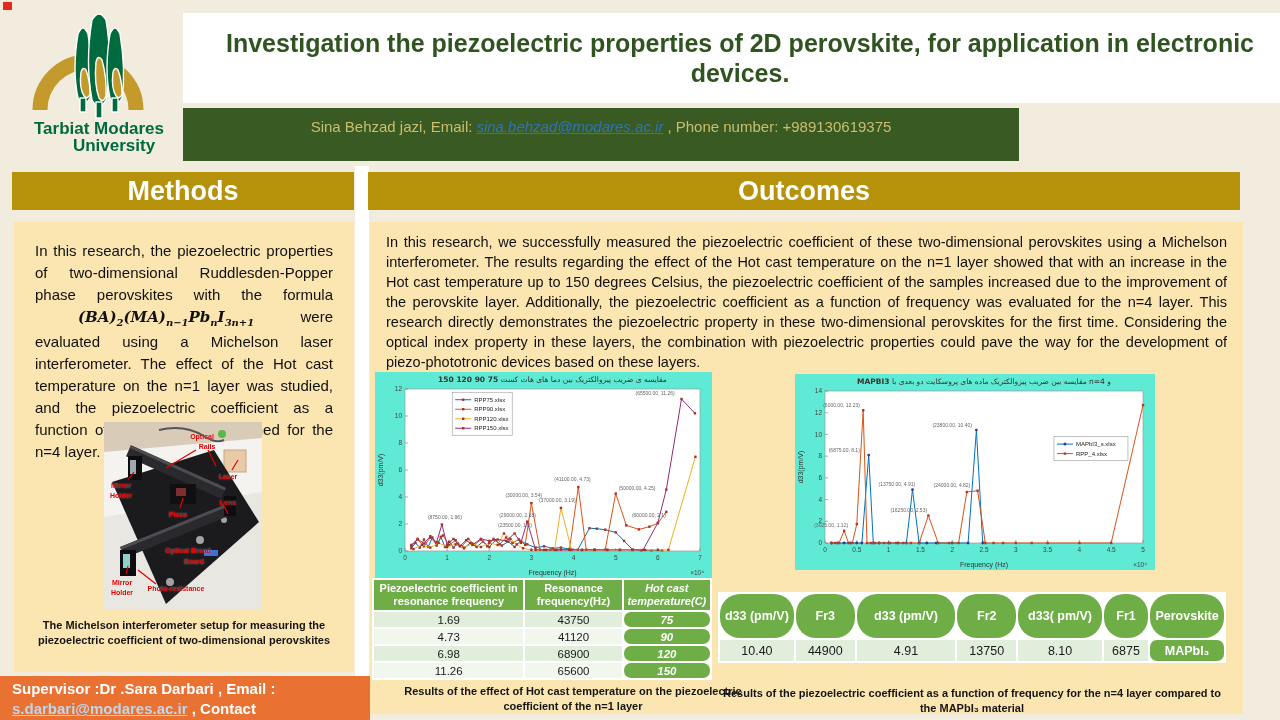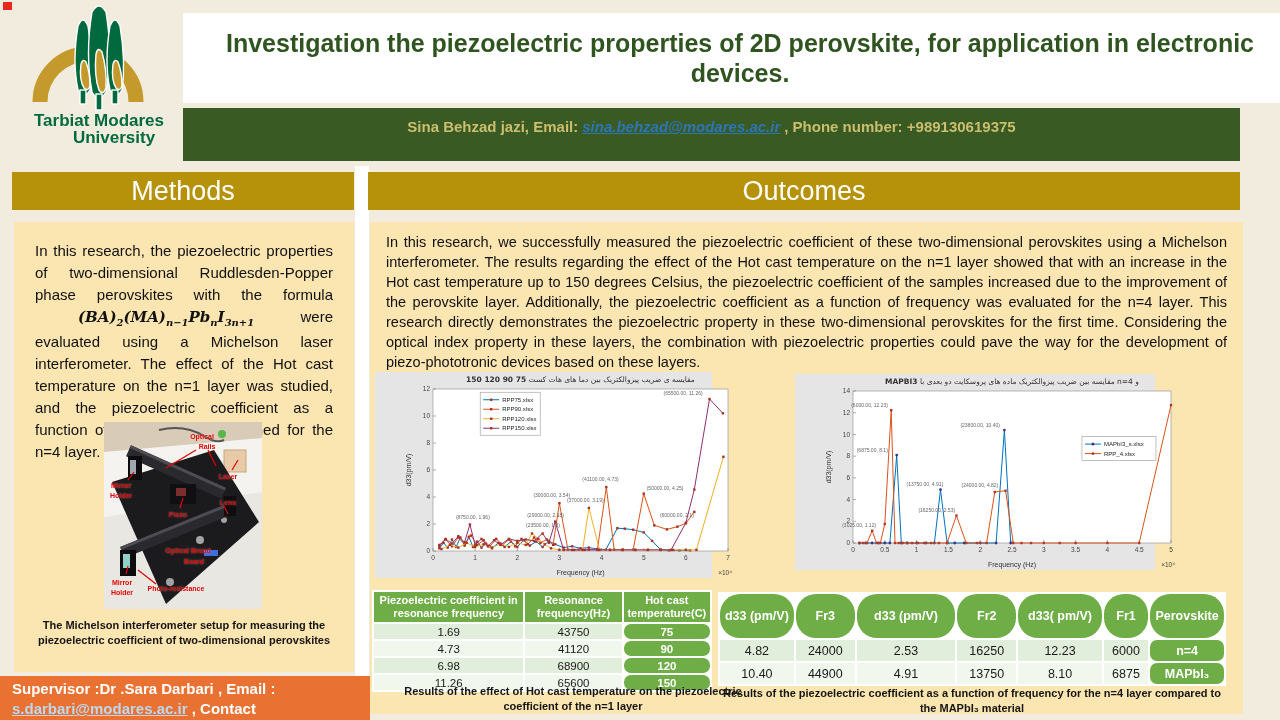--- a/index.html
+++ b/index.html
@@ -7,43 +7,43 @@
   body {
     position:relative; background:#F1ECDD; overflow:hidden;
     font-family:"Liberation Sans", sans-serif; color:#1a1a1a;
   }
   .fa { font-family:"DejaVu Sans","Liberation Sans",sans-serif; }
 
   .col-gap { position:absolute; left:355px; top:166px; width:14px; height:554px; background:#FFFFFF; }
   .red-corner { position:absolute; left:3px; top:2px; width:9px; height:8px; background:#E8281E; }
 
   
-  .logo { position:absolute; left:18px; top:4px; width:162px; height:155px; }
+  .logo { position:absolute; left:18px; top:12px; width:162px; height:155px; }
   .logo svg { width:100%; height:100%; }
 
   
   .title-bar {
     position:absolute; left:183px; top:13px; width:1114px; height:90px;
     background:#ffffff; display:flex; align-items:center; justify-content:center;
     padding:0 34px; text-align:center;
   }
   .title-bar h1 { font-size:25px; font-weight:bold; color:#2F5420; line-height:1.22; }
   .author-bar {
-    position:absolute; left:183px; top:108px; width:1057px; height:53px;
+    position:absolute; left:183px; top:108px; width:836px; height:53px;
     background:#3A5A23; display:flex; align-items:flex-start; justify-content:center;
-    padding-top:10px; font-size:15px; font-weight:bold; color:#CBBE6E;
+    padding-top:10px; font-size:15px; font-weight:normal; color:#CBBE6E;
   }
   .author-bar .email-link { color:#2E75B6; font-style:italic; text-decoration:underline; margin:0 4px; }
   .author-bar .lbl { color:#CBBE6E; }
 
   
   .sec-hd {
     position:absolute; height:38px; background:#B6920B; color:#FFFFFF;
     display:flex; align-items:center; justify-content:center;
-    font-size:27px; font-weight:normal;
+    font-size:27px; font-weight:bold;
   }
   #methods-hd { left:12px;  top:172px; width:342px; }
   #outcomes-hd{ left:368px; top:172px; width:872px; }
 
   
   .methods-panel {
     position:absolute; left:14px; top:222px; width:340px; height:450px;
     background:#FBE5B1;
   }
   .methods-text {
@@ -74,38 +74,38 @@
 
   
   .outcomes-panel {
     position:absolute; left:370px; top:222px; width:873px; height:492px;
     background:#FBE5B1;
   }
   .outcomes-text {
     padding:10px 16px 0 16px; font-size:14.5px; line-height:1.38;
     text-align:justify; color:#111;
   }
-  .chart-box { position:absolute; background:#e5e5e5;padding-left:28px; }
+  .chart-box { position:absolute; background:#5eead4; }
   #chart1 { left:5px;   top:150px; width:337px; height:206px; }
   #chart2 { left:425px; top:152px; width:360px; height:196px; }
 
   
   table { border-collapse:separate; border-spacing:2px; background:#FFFFFF; }
   th { background:#6FAD47; color:#FFFFFF; font-weight:bold; text-align:center; vertical-align:middle; }
   td { text-align:center; vertical-align:middle; color:#1a1a1a; }
   tbody tr:nth-child(odd)  td { background:#E2EEDC; }
   tbody tr:nth-child(even) td { background:#F2F7EE; }
   td.hl { background:#6FAD47 !important; color:#FFFFFF; font-weight:bold;border-radius:7px; }
 
-  #left-table  { position:absolute; left:2px; top:356px; width:340px;margin-top:12px; }
+  #left-table  { position:absolute; left:2px; top:356px; width:340px; }
   #left-table th { font-size:11px; height:30px; padding:1px 2px; line-height:1.15; }
   #left-table td { font-size:11.5px; height:15px; padding:0 2px; }
   #left-table th:nth-child(1), #left-table td:nth-child(1){ width:45%; }
   #left-table th:nth-child(2), #left-table td:nth-child(2){ width:29%; }
-  #left-table th:nth-child(3), #left-table td:nth-child(3){ width:26%; }
+  #left-table th:nth-child(3), #left-table td:nth-child(3){ width:26%;font-style:italic; }
 
   #right-table { position:absolute; left:348px; top:370px; width:508px; }
   #right-table th { font-size:12.5px; height:44px; padding:1px 2px;border-radius:20px; }
   #right-table td { font-size:12.5px; height:21px; padding:0 2px; }
   #right-table th:nth-child(1){width:15%} #right-table th:nth-child(2){width:12%}
   #right-table th:nth-child(3){width:20%} #right-table th:nth-child(4){width:12%}
   #right-table th:nth-child(5){width:17%} #right-table th:nth-child(6){width:9%}
   #right-table th:nth-child(7){width:15%}
 
   .tbl-caption {
@@ -581,29 +581,20 @@
           <th>Fr3</th>
           <th>d33 (pm/V)</th>
           <th>Fr2</th>
           <th>d33( pm/V)</th>
           <th>Fr1</th>
           <th>Perovskite</th>
         </tr>
       </thead>
       <tbody>
         <tr>
-          <td class="">4.82</td>
-          <td class="">24000</td>
-          <td class="">2.53</td>
-          <td class="">16250</td>
-          <td class="">12.23</td>
-          <td class="">6000</td>
-          <td class="hl">n=4</td>
-        </tr>
-        <tr>
           <td class="">10.40</td>
           <td class="">44900</td>
           <td class="">4.91</td>
           <td class="">13750</td>
           <td class="">8.10</td>
           <td class="">6875</td>
           <td class="hl">MAPbI₃</td>
         </tr>
       </tbody>
     </table>

